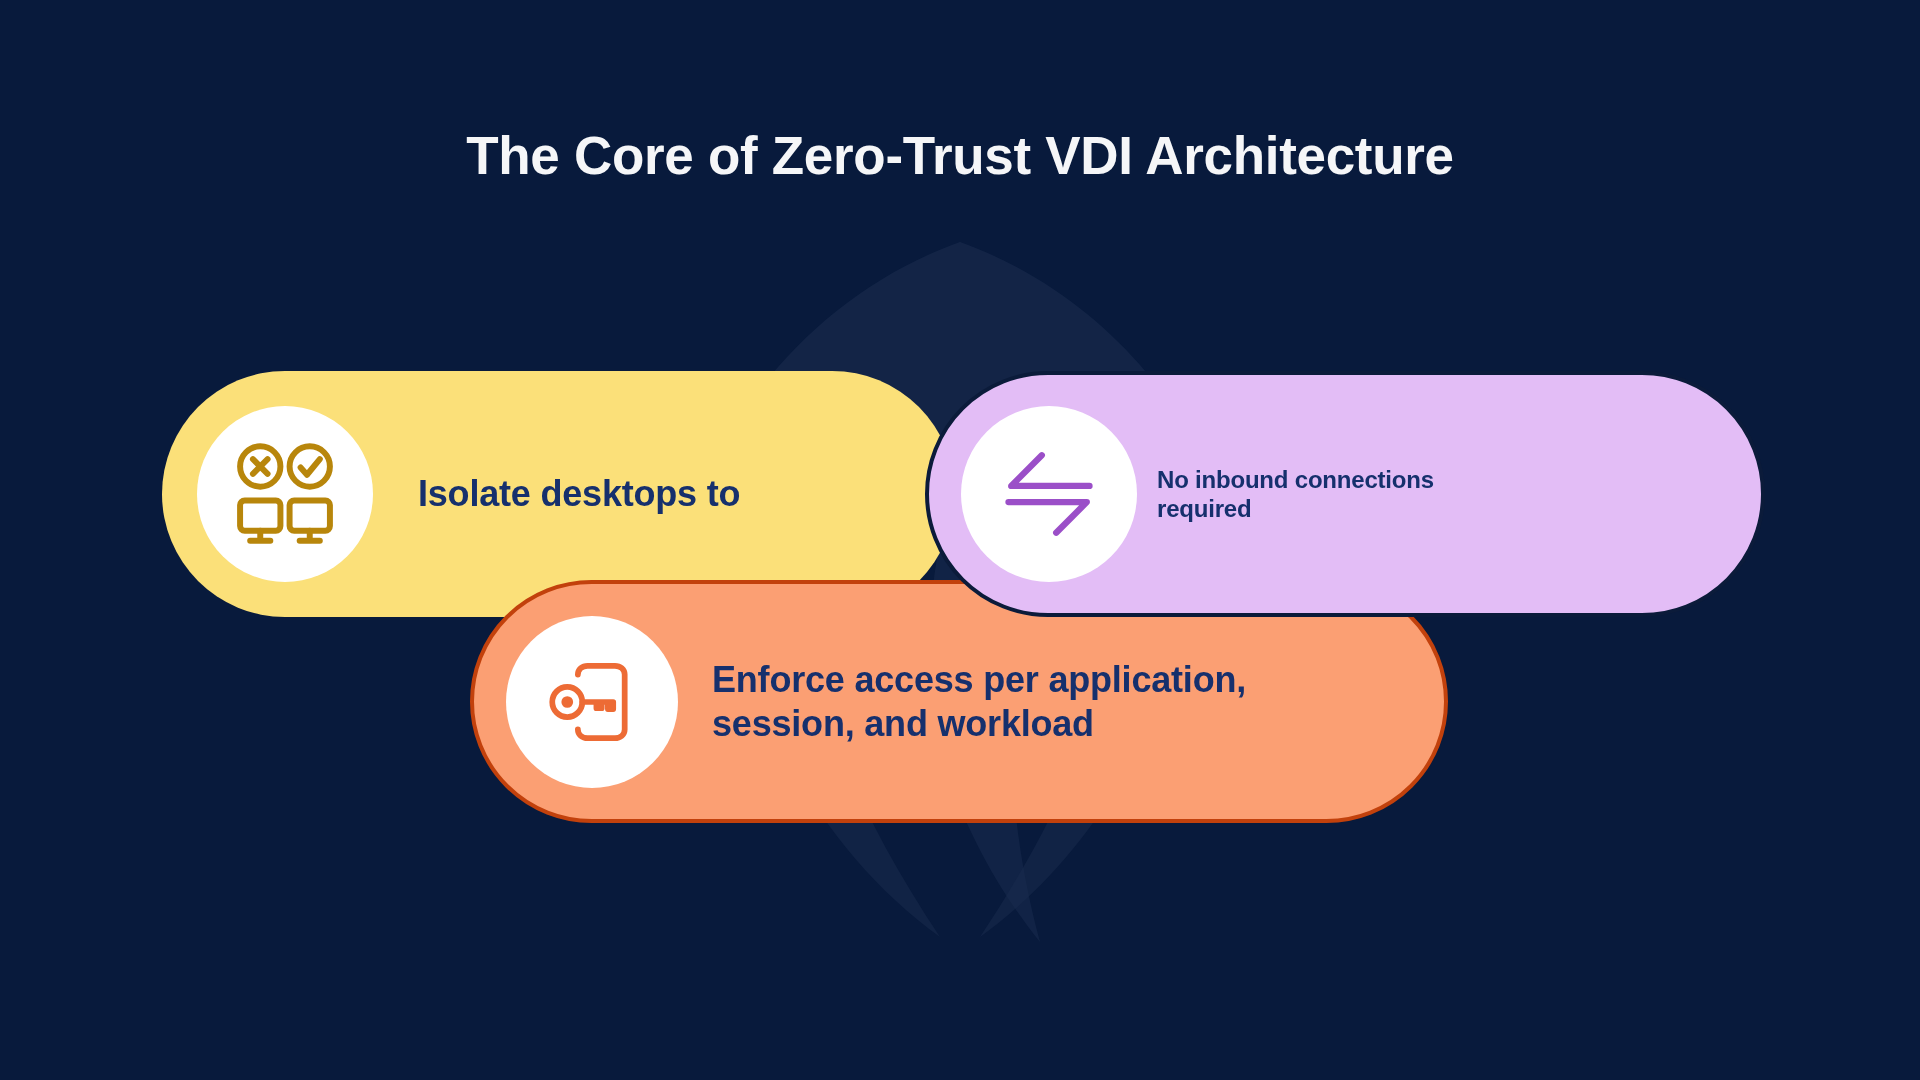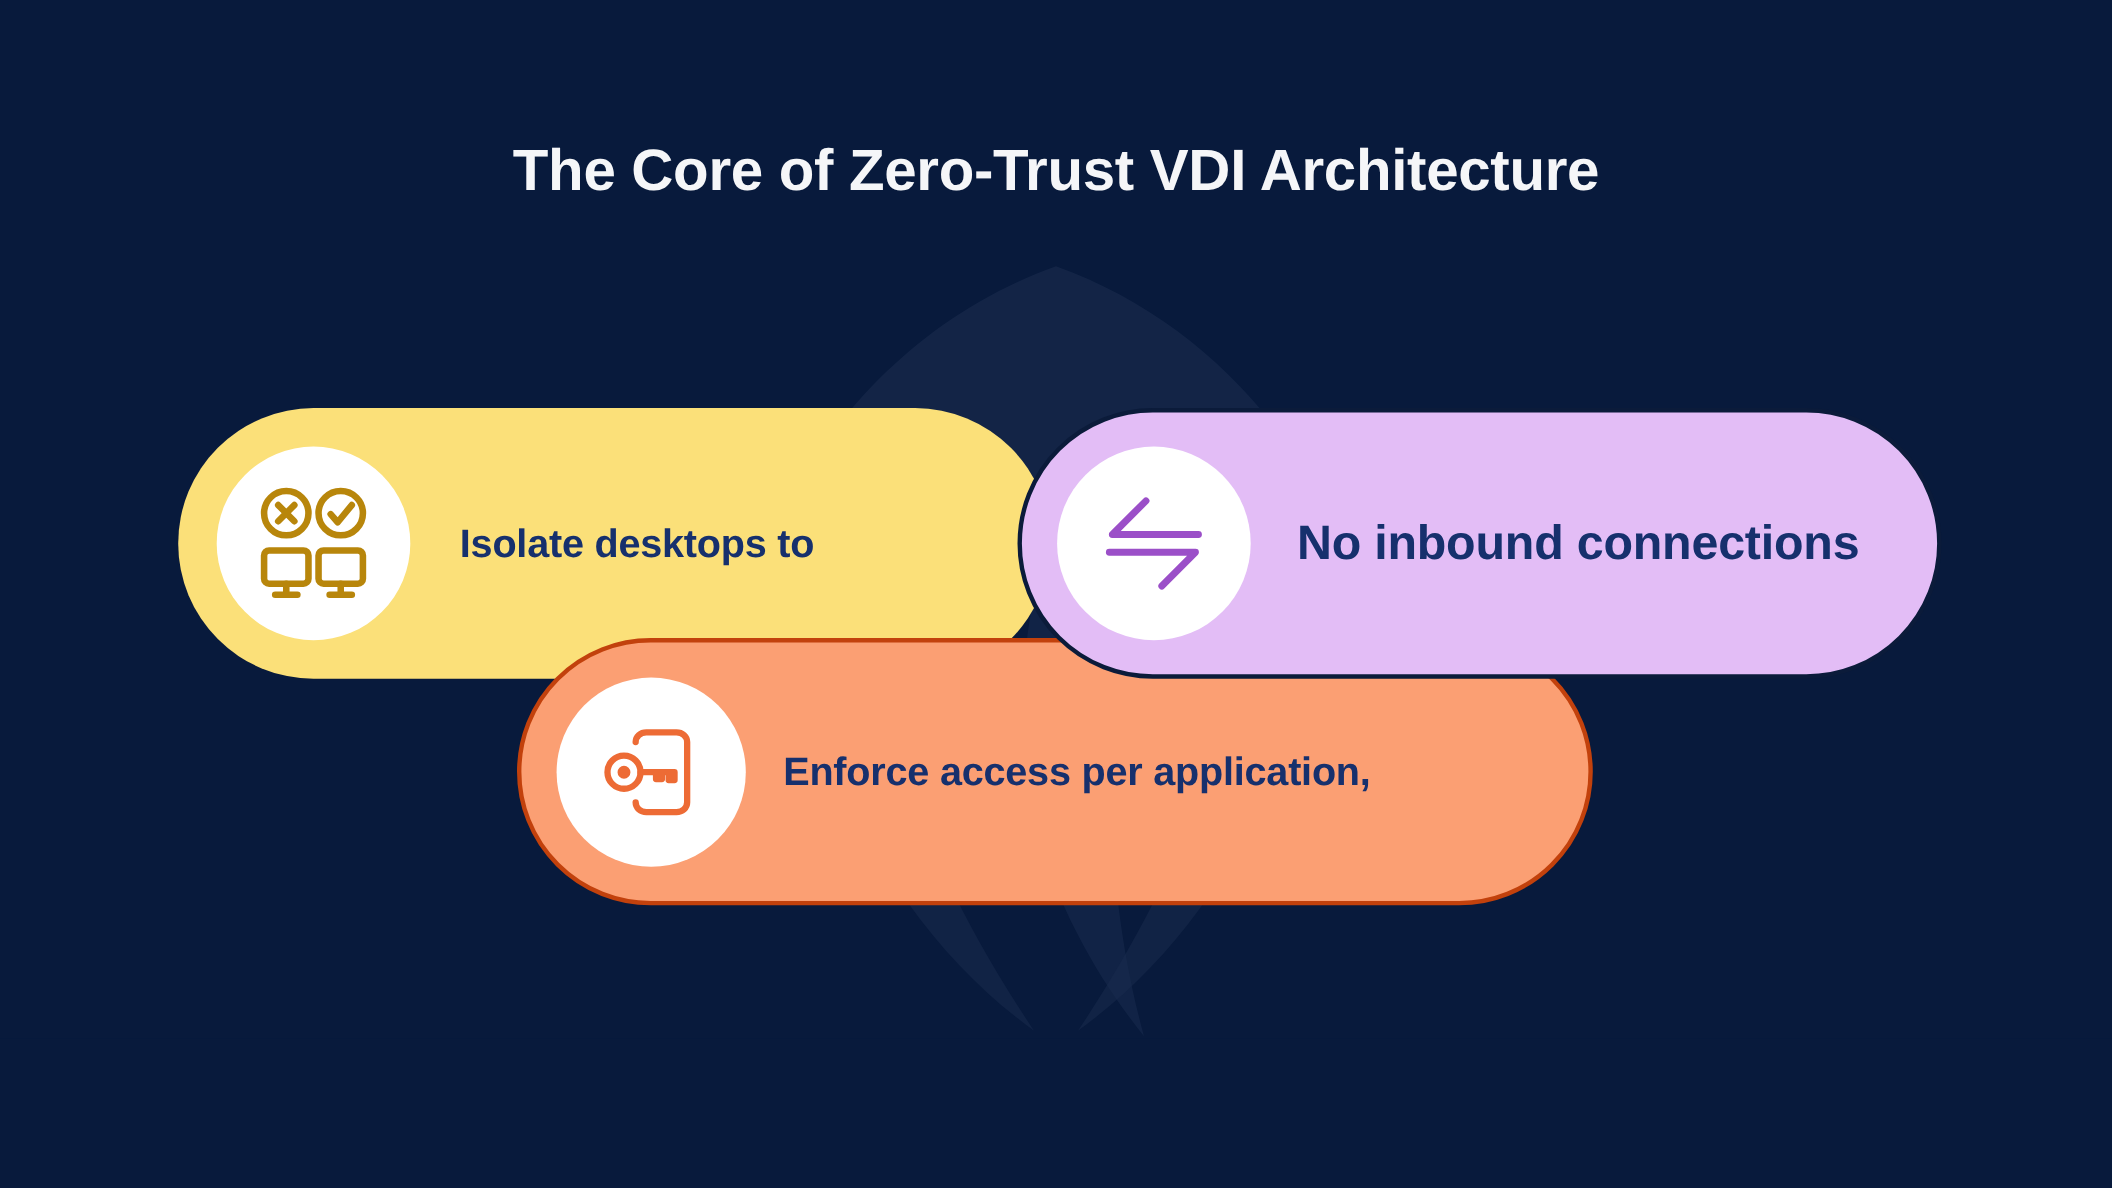--- a/index.html
+++ b/index.html
@@ -90,22 +90,22 @@
     width: 840px;
     height: 246px;
     background: #e3bdf6;
     border: 4px solid #0b1b3a;
     border-radius: 123px;
     z-index: 3;
     padding-left: 32px;
   }
   #card-purple .icon-circle { width: 176px; height: 176px; }
   #card-purple .card-text {
-    font-size: 44px;
-    margin-left: 42px;
+    font-size: 24px;
+    margin-left: 20px;
     width: 560px;
   }
 
   
   #card-orange {
     left: 470px;
     top: 580px;
     width: 978px;
     height: 243px;
     background: #fb9f73;
@@ -175,35 +175,37 @@
         <g fill="none" stroke="#9b4fc8" stroke-width="7" stroke-linecap="round" stroke-linejoin="round">
 
           <path d="M105 51 L 18 51 L 52 17"></path>
 
           <path d="M15 69 L 102 69 L 68 103"></path>
         </g>
       </svg>
     </div>
     <div class="card-text">
       <span class="line">No inbound connections</span>
+      <span class="line">required</span>
     </div>
   </div>
 
   <div class="card" id="card-orange">
     <div class="icon-circle">
       <svg width="106" height="106" viewBox="0 0 120 120" xmlns="http://www.w3.org/2000/svg">
         <g fill="none" stroke="#ed6b35" stroke-width="6.5" stroke-linecap="round" stroke-linejoin="round">
 
           <path d="M44 29 C 44 23, 49 19, 55 19 L 86 19 C 92 19, 97 23, 97 29 L 97 91 C 97 97, 92 101, 86 101 L 55 101 C 49 101, 44 97, 44 91"></path>
 
           <circle cx="32" cy="60" r="17"></circle>
           <circle cx="32" cy="60" r="3.4" fill="#ed6b35"></circle>
 
           <path d="M49 60 L 84 60 L 84 68 L 78 68 L 78 60 L 71 60 L 71 67 L 65 67 L 65 60"></path>
         </g>
       </svg>
     </div>
     <div class="card-text">
       <span class="line">Enforce access per application,</span>
+      <span class="line">session, and workload</span>
     </div>
   </div>
 
 </div>
 
 </body></html>

